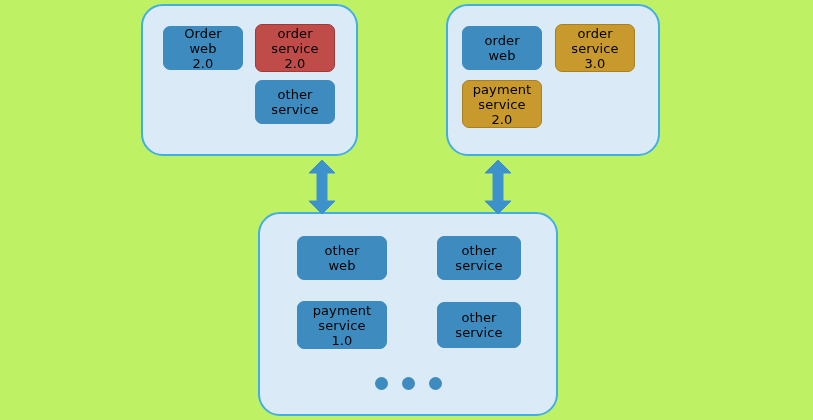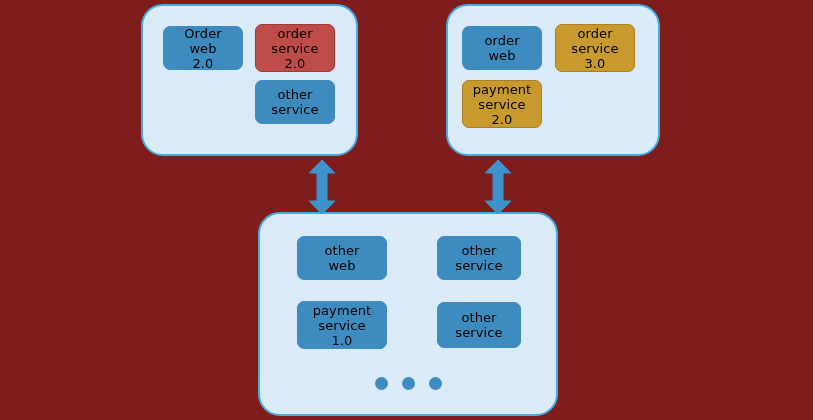--- a/index.html
+++ b/index.html
@@ -11,21 +11,21 @@
   body {
     width: 813px;
     height: 420px;
     font-family: "DejaVu Sans", "Liberation Sans", sans-serif;
     overflow: hidden;
   }
   #canvas {
     position: relative;
     width: 813px;
     height: 420px;
-    background: #7f1d1d;
+    background: #bef264;
   }
 
   
   .group {
     position: absolute;
     background: #DBEAF7;
     border: 2px solid #41AEE4;
     border-radius: 22px;
     box-sizing: border-box;
   }

